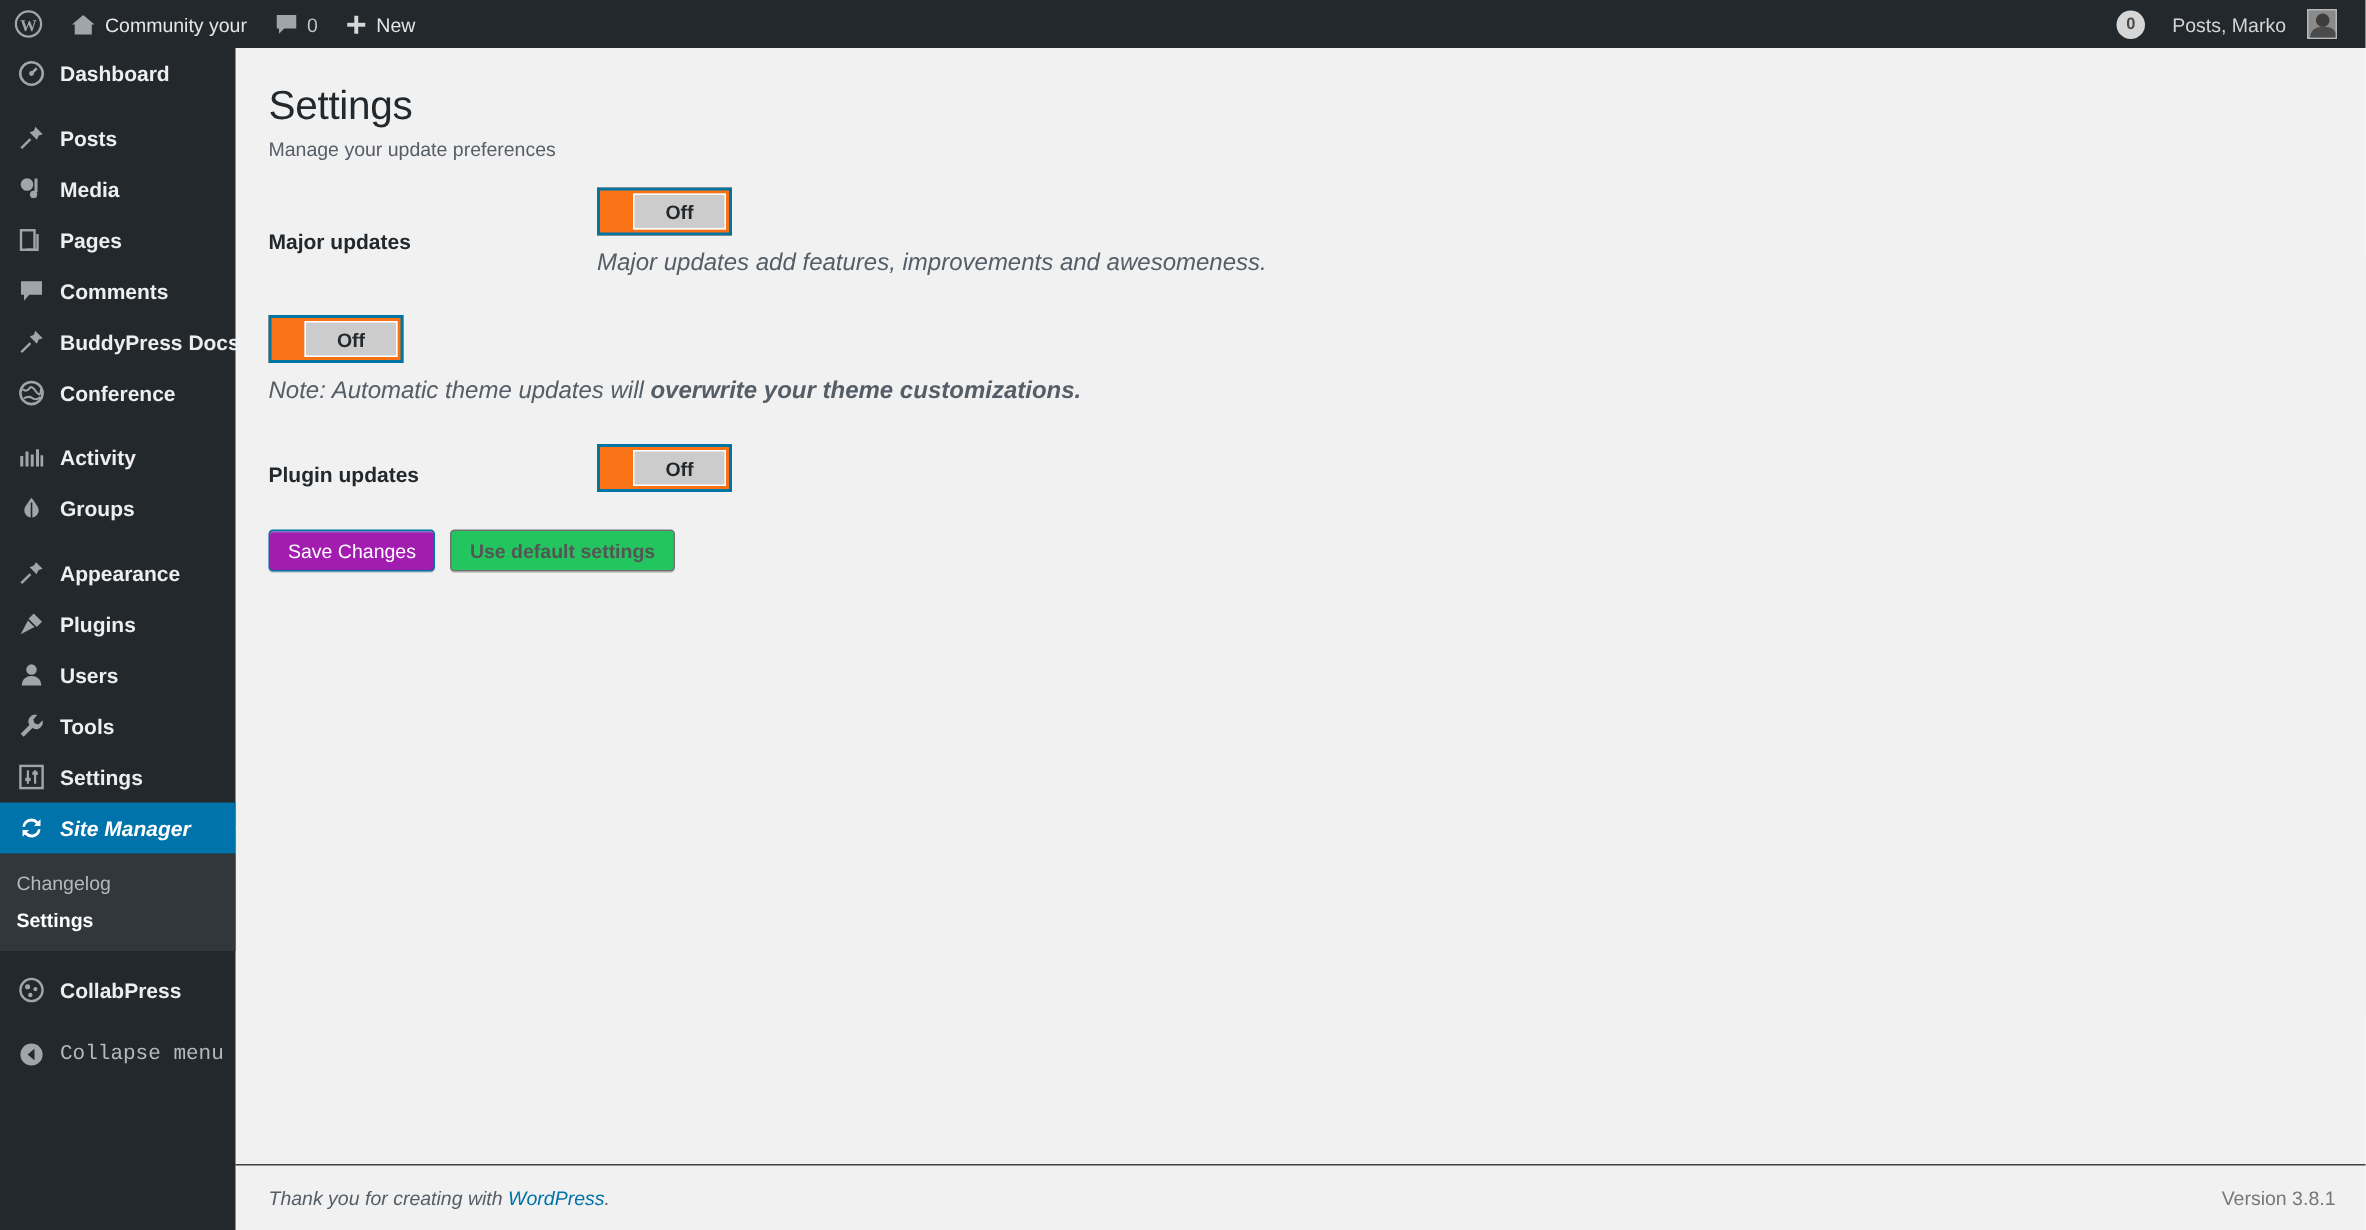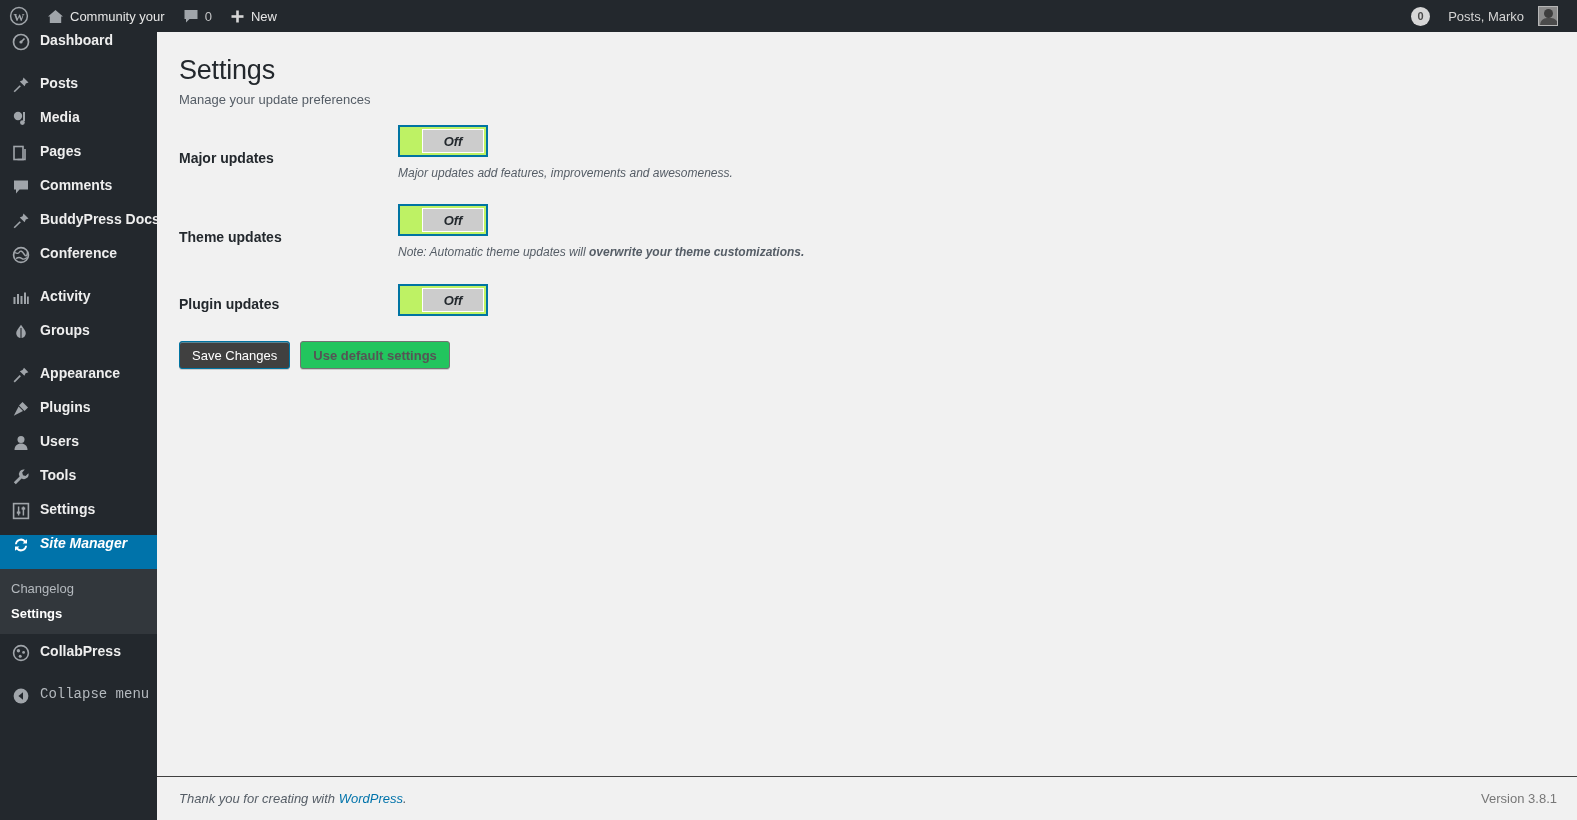--- a/index.html
+++ b/index.html
@@ -53,21 +53,21 @@
   
   #adminmenu {
     position:absolute; top:32px; left:0;
     width:157px; height:788px;
     background:#23282d;
     z-index:40;
   }
   .menu-sep { height:9px; }
   .menu-item {
     position:relative;
-    display:flex; 
+    display:flex; align-items:center;
     height:34px; padding-left:11px;
     color:#eeeeee;
     font-size:14px; font-weight:bold;
     white-space:nowrap;
   }
   .menu-item .mi-icon {
     width:20px; height:20px; margin-right:9px;
     display:inline-flex; align-items:center; justify-content:center;
     flex:0 0 20px;
     color:#a0a5aa;
@@ -117,49 +117,48 @@
   .setting-label {
     width:219px; flex:0 0 219px;
     font-size:14px; font-weight:bold; color:#23282d;
     padding-top:8px;
   }
   .setting-ctl { flex:1; }
   .toggle {
     display:inline-block;
     width:90px; height:32px;
     border:2px solid #0074a2;
-    background:#bef264;
+    background:#f97316;
     position:relative; cursor:pointer;
     vertical-align:middle;
-    font-style:italic;
   }
   .toggle .knob {
     position:absolute; top:2px; right:2px;
     width:62px; height:24px;
     background:#cccccc;
     border:1px solid #ffffff;
     display:flex; align-items:center; justify-content:center;
     font-size:13px; font-weight:bold; color:#23282d;
   }
   .helptext {
-    font-size:12px; font-style:italic; color:#555d66;
+    font-size:16px; font-style:italic; color:#555d66;
     padding:7px 0 0 0; line-height:1.5;
   }
   .helptext b { font-weight:bold; font-style:italic; }
   .row-gap { height:22px; }
 
   .btnbar { padding:24px 0 0 0; display:flex; align-items:center; gap:10px; }
   .btn {
     display:inline-flex; align-items:center; justify-content:center;
     height:28px; padding:0 12px;
     font-size:13px; border-radius:3px; cursor:pointer;
     white-space:nowrap;
   }
   .btn-primary {
-    background:#404040; border:1px solid #0074a2;
+    background:#a21caf; border:1px solid #0074a2;
     color:#ffffff; font-weight:normal;
     box-shadow:inset 0 1px 0 rgba(120,200,230,.5), 0 1px 0 rgba(0,0,0,.15);
   }
   .btn-secondary {
     background:#22c55e; border:1px solid #737373;
     color:#555555;
     box-shadow:0 1px 0 #cccccc;
     font-weight:bold;
   }
 
@@ -443,21 +442,20 @@
         <div class="toggle">
           <span class="knob">Off</span>
         </div>
         <div class="helptext"><span>Major updates add features, improvements and awesomeness.</span></div>
       </div>
     </div>
 
     <div class="row-gap"></div>
 
     <div class="setting-row">
-      <div class="setting-label">Theme updates</div>
       <div class="setting-ctl">
         <div class="toggle">
           <span class="knob">Off</span>
         </div>
         <div class="helptext"><span>Note: Automatic theme updates will </span><b>overwrite your theme customizations.</b></div>
       </div>
     </div>
 
     <div class="row-gap"></div>
 

